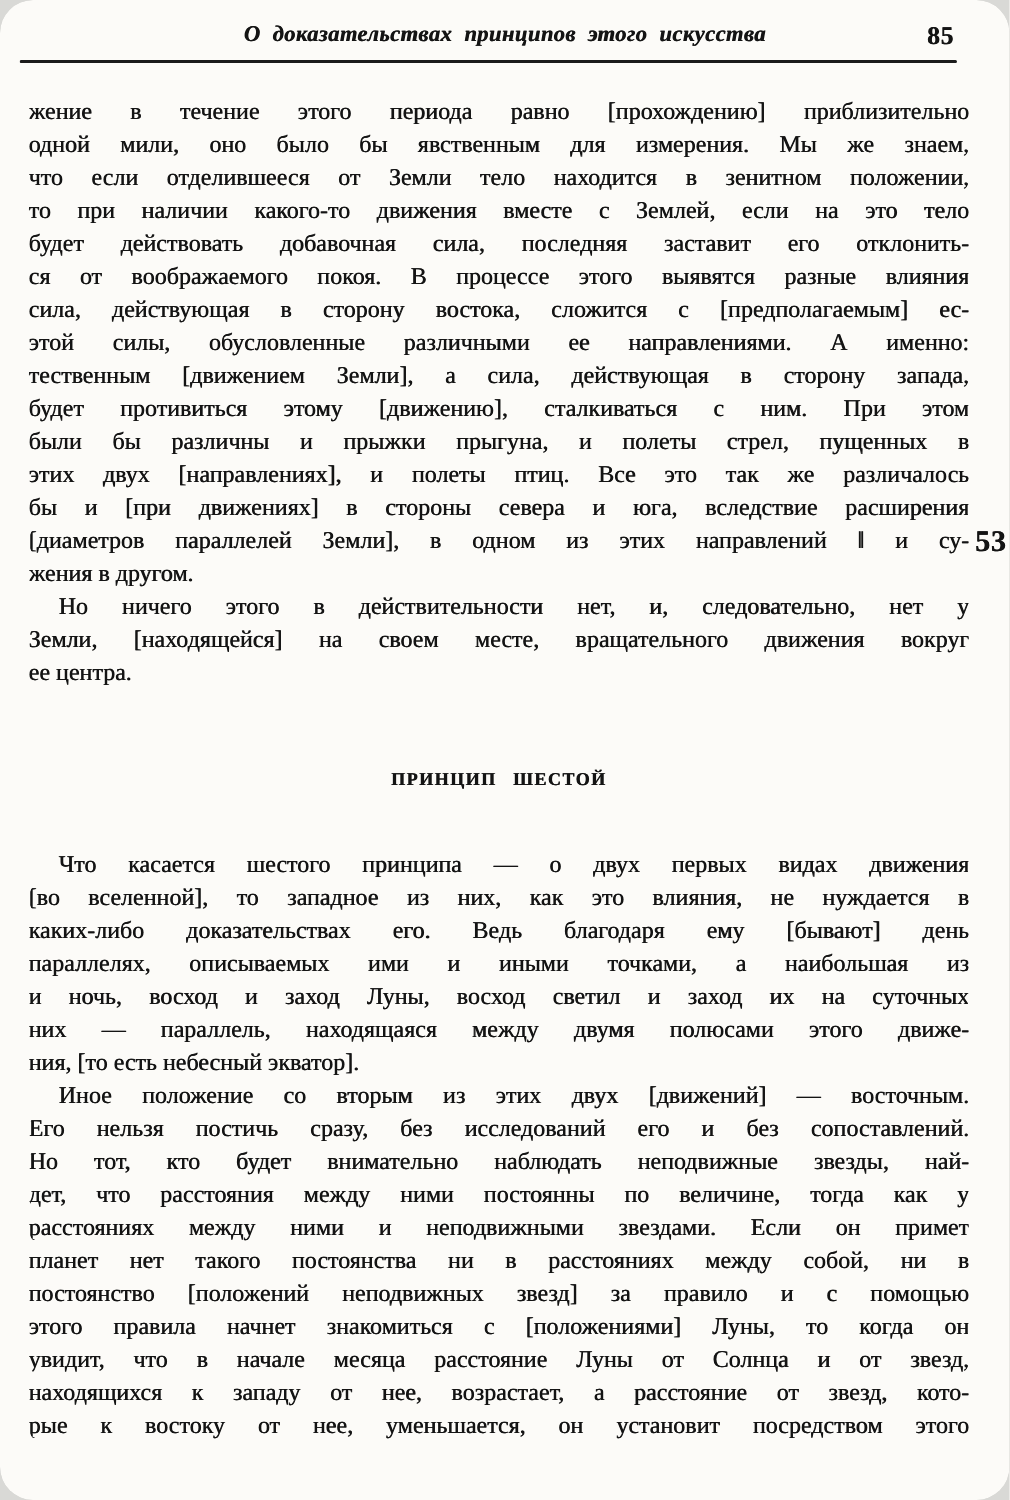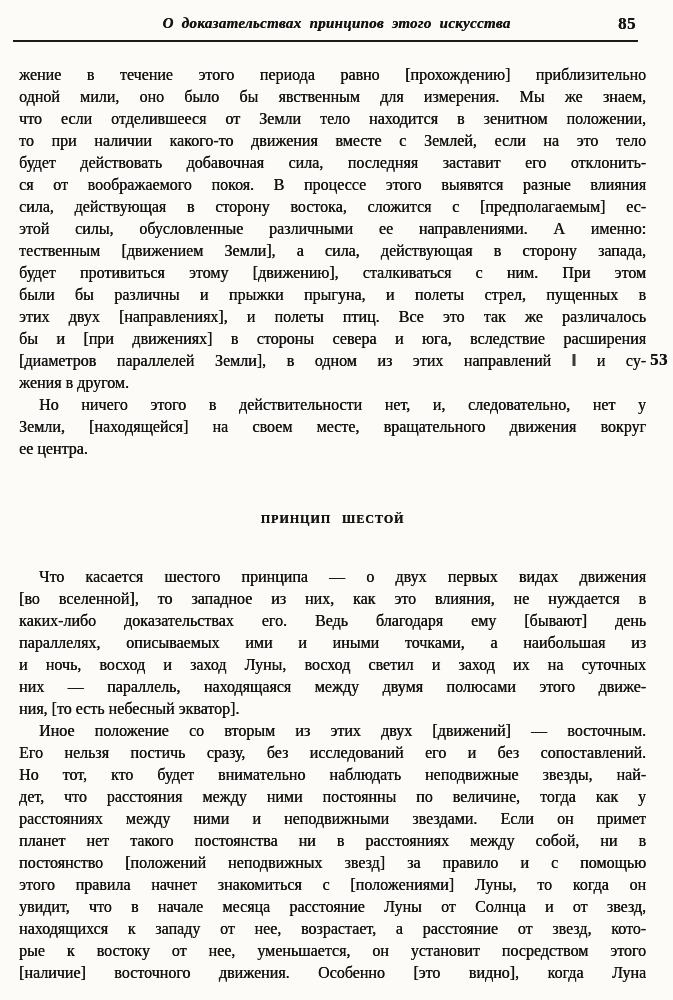--- a/index.html
+++ b/index.html
@@ -1,15 +1,15 @@
 <!DOCTYPE html>
 <html><head>
 <meta charset="utf-8">
 <style>
-  * { margin: 0; padding: 0; box-sizing: border-box; }
+  * { margin: 0; padding: 0; box-sizing: border-box; border-radius: 22px; }
   html, body { background: #d9d9d6; }
   .page {
     position: relative;
     width: 673px;
     height: 1000px;
     margin: 0 auto;
     background: #fcfbf8;
     font-family: "Liberation Serif", "DejaVu Serif", serif;
     color: #141414;
     overflow: hidden;
@@ -66,21 +66,21 @@
     font-size: 12px;
     font-weight: 600;
     letter-spacing: 1px;
     word-spacing: 7px;
   }
   
   .margin-number {
     position: absolute;
     top: 350px; left: 650px;
     font-weight: 700;
-    font-size: 17px;
+    font-size: 20px;
     letter-spacing: 0.5px;
   }
 </style>
 </head>
 <body>
 
 <div class="page">
 
   <div class="running-head">О доказательствах принципов этого искусства</div>
 
@@ -133,18 +133,17 @@
         <div class="line">Его нельзя постичь сразу, без исследований его и без сопоставлений.</div>
         <div class="line">Но тот, кто будет внимательно наблюдать неподвижные звезды, най-</div>
         <div class="line">дет, что расстояния между ними постоянны по величине, тогда как у</div>
         <div class="line">расстояниях между ними и неподвижными звездами. Если он примет</div>
         <div class="line">планет нет такого постоянства ни в расстояниях между собой, ни в</div>
         <div class="line">постоянство [положений неподвижных звезд] за правило и с помощью</div>
         <div class="line">этого правила начнет знакомиться с [положениями] Луны, то когда он</div>
         <div class="line">увидит, что в начале месяца расстояние Луны от Солнца и от звезд,</div>
         <div class="line">находящихся к западу от нее, возрастает, а расстояние от звезд, кото-</div>
         <div class="line">рые к востоку от нее, уменьшается, он установит посредством этого</div>
-        <div class="line">[наличие] восточного движения. Особенно [это видно], когда Луна</div>
       </div>
 
   </div>
 
 </div>
 
 </body></html>

